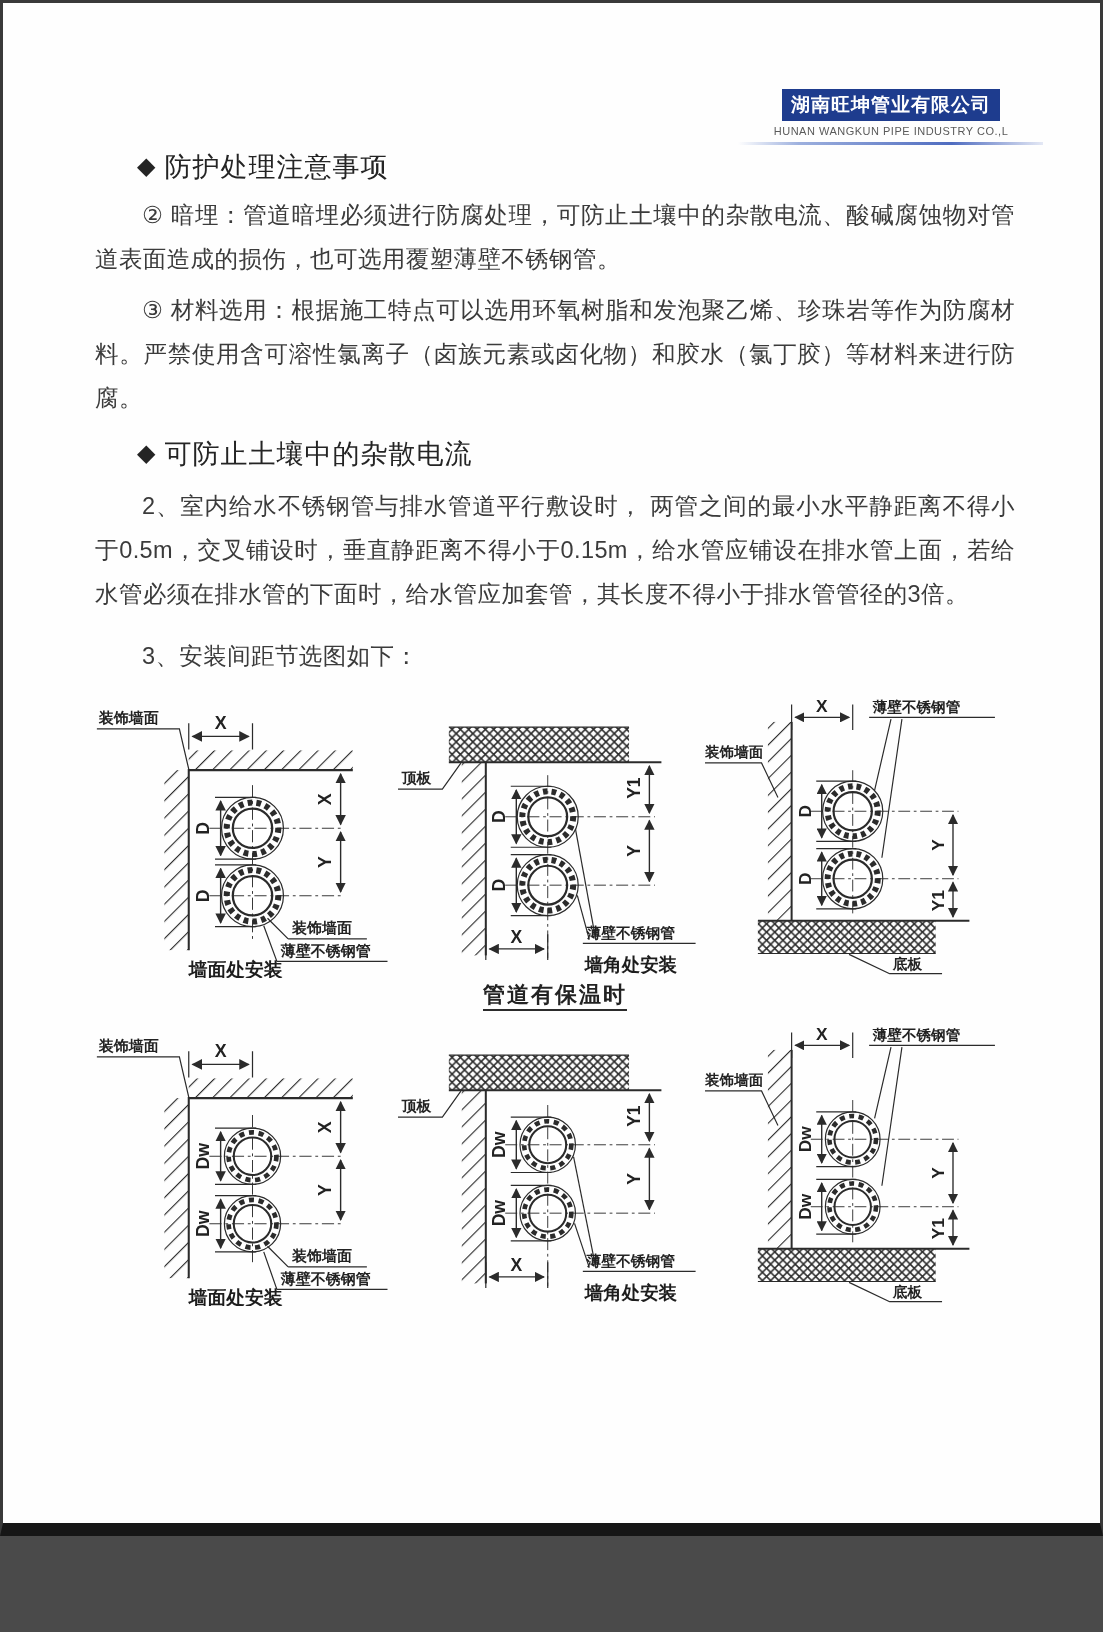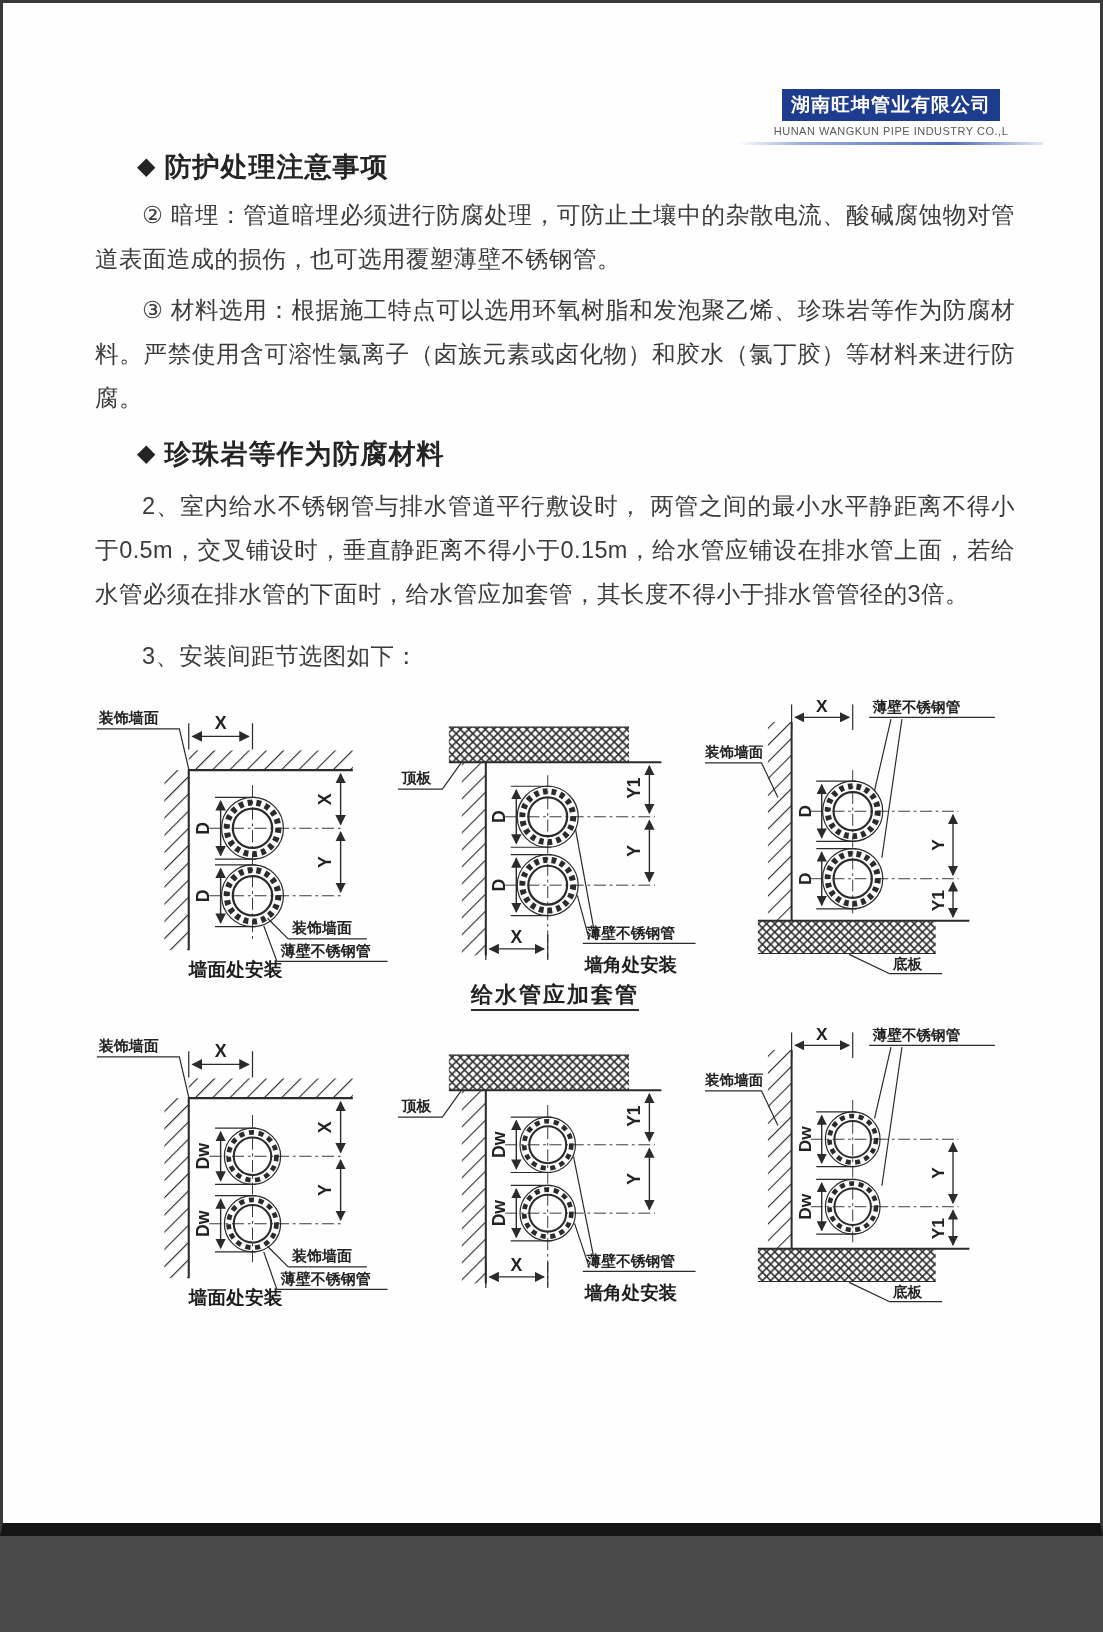--- a/index.html
+++ b/index.html
@@ -14,21 +14,21 @@
   .hdr{position:absolute; top:86px; right:86px; width:246px; text-align:center;}
   .hdr-box{display:inline-block; background:#1e3c8e; color:#fff; padding:3px 9px;
     font-family:"Liberation Serif","DejaVu Serif",serif; font-weight:bold;
     font-size:19px; letter-spacing:1px; white-space:nowrap;}
   .hdr-en{margin-top:4px; font-size:11px; letter-spacing:.5px; color:#5a5a5a; white-space:nowrap;}
   .hdr-rule{position:absolute; top:139px; left:735px; width:305px; height:3px;
     background:linear-gradient(90deg, rgba(42,77,168,0) 0%, #9db0de 25%, #40untitled 0); 
     background:linear-gradient(90deg, rgba(157,176,222,0) 0%, #9db0de 20%, #4f6cc0 70%, rgba(79,108,192,.15) 100%);}
   
   .content{position:absolute; top:146px; left:92px; width:920px;}
-  .sec-title{margin:0 0 8px 42px; font-size:27px; font-weight:bold; color:#242424; letter-spacing:1px;}
+  .sec-title{margin:0 0 8px 42px; font-size:27px; font-weight:normal; color:#242424; letter-spacing:1px;}
   .sec-title .diamond{font-size:24px; margin-right:8px; position:relative; top:-2px;}
   .sec2{margin-top:16px;}
   .body-p{margin:7px 0; font-size:23.5px; line-height:44px; letter-spacing:.4px;
     text-align:justify; text-indent:2em; color:#3b3b3b;}
   .sec2-p{margin:12px 0;}
   .lead-in{margin-top:18px;}
   
   .diagram-row{display:flex; justify-content:space-between; align-items:flex-end; margin-top:8px;}
   .diag-a{width:300px;} .diag-b{width:305px;} .diag-c{width:310px;}
   .row-cap{text-align:center; margin:2px 0 8px;}
@@ -74,21 +74,21 @@
 
   <div class="content">
 
     <h2 class="sec-title">
       <span class="diamond">◆</span><span>防护处理注意事项</span>
     </h2>
     <p class="body-p">② 暗埋：管道暗埋必须进行防腐处理，可防止土壤中的杂散电流、酸碱腐蚀物对管道表面造成的损伤，也可选用覆塑薄壁不锈钢管。</p>
     <p class="body-p">③ 材料选用：根据施工特点可以选用环氧树脂和发泡聚乙烯、珍珠岩等作为防腐材料。严禁使用含可溶性氯离子（卤族元素或卤化物）和胶水（氯丁胶）等材料来进行防腐。</p>
 
     <h2 class="sec-title sec2">
-      <span class="diamond">◆</span><span>珍珠岩等作为防腐材料</span>
+      <span class="diamond">◆</span><span>可防止土壤中的杂散电流</span>
     </h2>
     <p class="body-p sec2-p">2、室内给水不锈钢管与排水管道平行敷设时， 两管之间的最小水平静距离不得小于0.5m，交叉铺设时，垂直静距离不得小于0.15m，给水管应铺设在排水管上面，若给水管必须在排水管的下面时，给水管应加套管，其长度不得小于排水管管径的3倍。</p>
     <p class="body-p sec2-p lead-in">3、安装间距节选图如下：</p>
 
     <div class="diagram-row">
 
       <svg class="diag-a" viewBox="0 0 320 300">
         <g>
           <rect x="100" y="57" width="175" height="21" fill="url(#hatch)"></rect>
           <rect x="74" y="78" width="26" height="192" fill="url(#hatch)"></rect>
@@ -232,21 +232,21 @@
           <path class="thin" d="M180 30 H318 M204 32 L186 110 M216 32 L194 184"></path>
         </g>
         <g>
           <text class="lbl" x="206" y="306">底板</text>
           <path class="thin" d="M202 311 H260 M202 311 L158 290"></path>
         </g>
       </svg>
     </div>
 
     <div class="row-cap underlined">
-      <span>给水管应加套管</span>
+      <span>管道有保温时</span>
     </div>
 
     <div class="diagram-row">
 
       <svg class="diag-a" viewBox="0 0 320 300">
         <g>
           <rect x="100" y="57" width="175" height="21" fill="url(#hatch)"></rect>
           <rect x="74" y="78" width="26" height="192" fill="url(#hatch)"></rect>
           <path class="st" d="M100 270 V78 H275"></path>
         </g>

